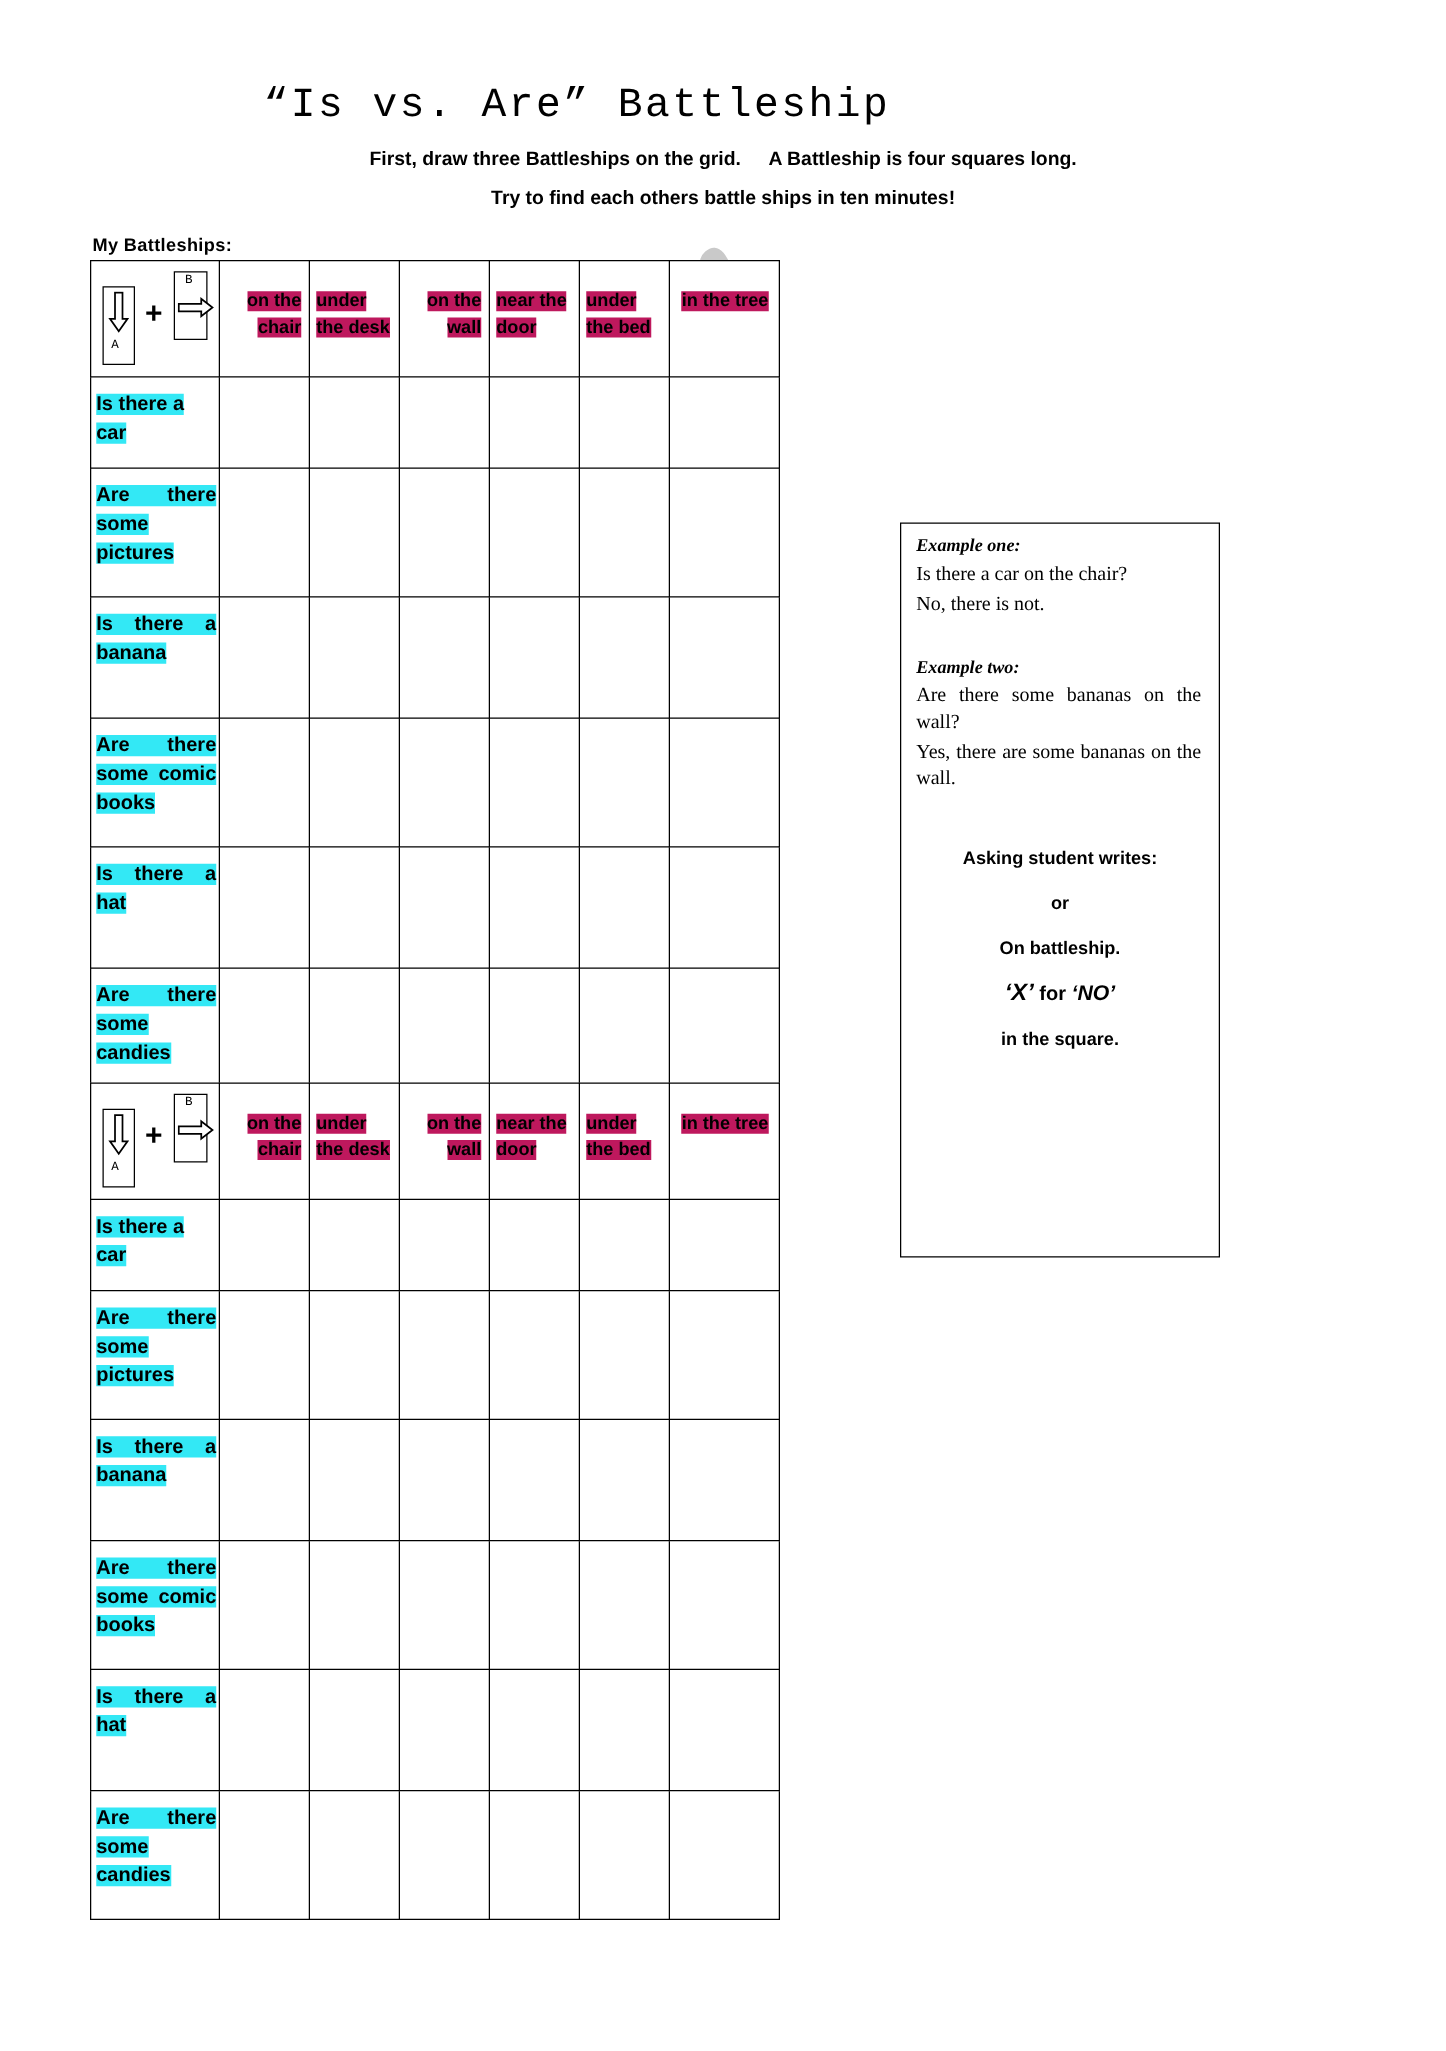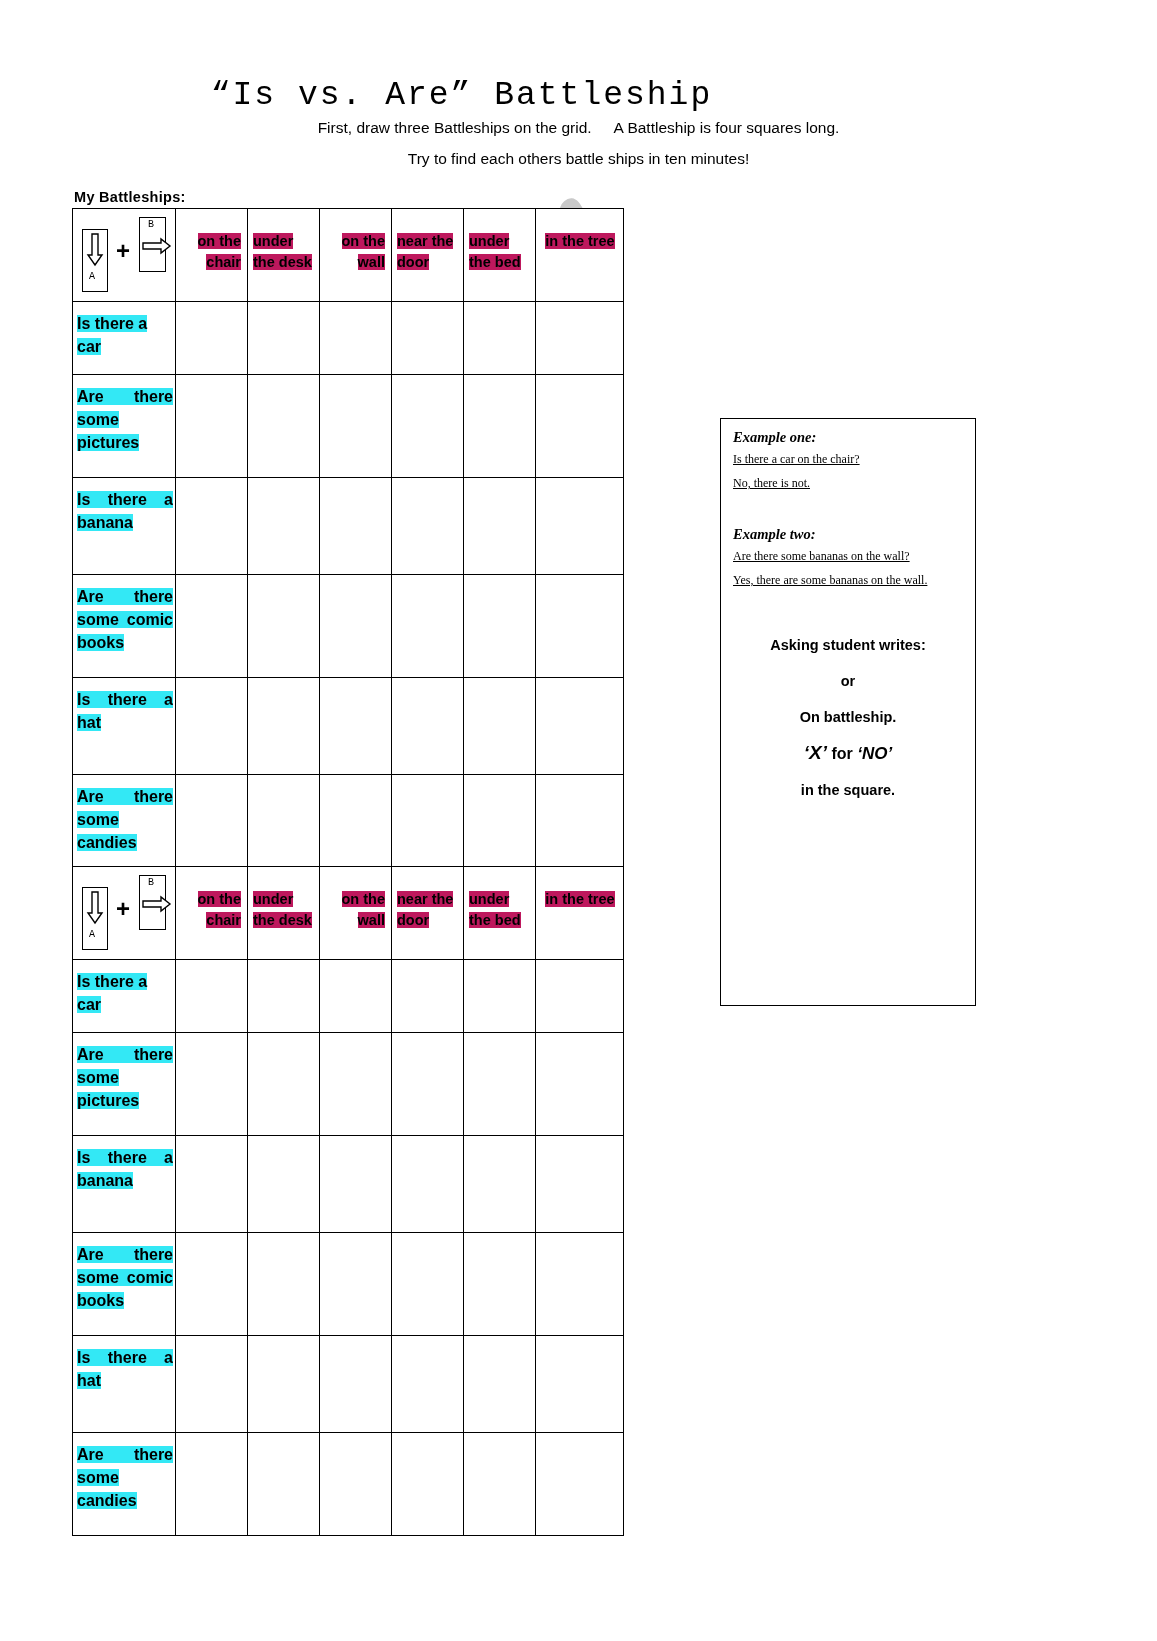--- a/index.html
+++ b/index.html
@@ -38,35 +38,35 @@
     white-space: nowrap;
     transform: rotate(-41deg);
     transform-origin: left center;
     letter-spacing: -1px;
   }
 
   
   #title {
     position: absolute;
     left: 0;
-    top: 77px;
+    top: 66px;
     width: 923px;
     text-align: center;
     font-family: "Liberation Mono", monospace;
     font-size: 33px;
     letter-spacing: 2px;
     white-space: nowrap;
   }
   .subline {
     position: absolute;
     width: 1157px;
     text-align: center;
     font-family: "Liberation Sans", sans-serif;
     font-size: 15.5px;
-    font-weight: normal;
+    font-weight: bold;
     white-space: nowrap;
   }
   #subtitle-1 { top: 119px; }
   #subtitle-2 { top: 150px; }
   .sub-gap { display: inline-block; width: 22px; }
 
   
   .grid-caption {
     position: absolute;
     font-family: "Liberation Sans", sans-serif;
@@ -199,24 +199,23 @@
   .ask-head .plus { font-weight: bold; }
   .ex-title {
     font-family: "Liberation Serif", serif;
     font-weight: bold;
     font-style: italic;
     font-size: 14.5px;
     padding: 10px 0 0 12px;
   }
   .ex-line {
     font-family: "Liberation Serif", serif;
-    font-size: 12px;
+    font-size: 16px;
     padding: 3px 14px 0 12px;
     line-height: 21px;
-    text-decoration: underline;
   }
   .ex-line.justified { text-align: justify; }
   .ex-gap { height: 22px; }
 
   .writes-block { margin-top: 36px; text-align: center; }
   .writes-line {
     font-family: "Liberation Sans", sans-serif;
     font-size: 14.5px;
     font-weight: bold;
     line-height: 36px;

